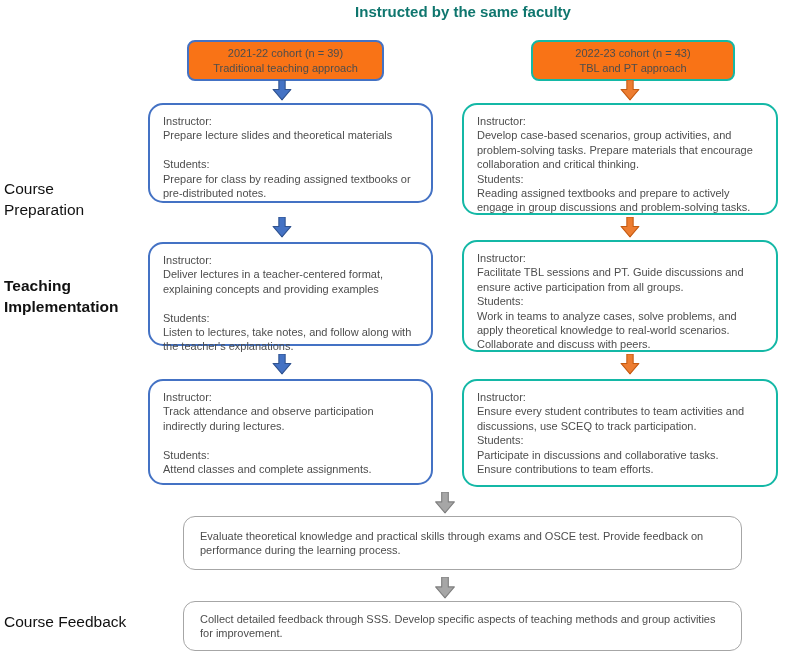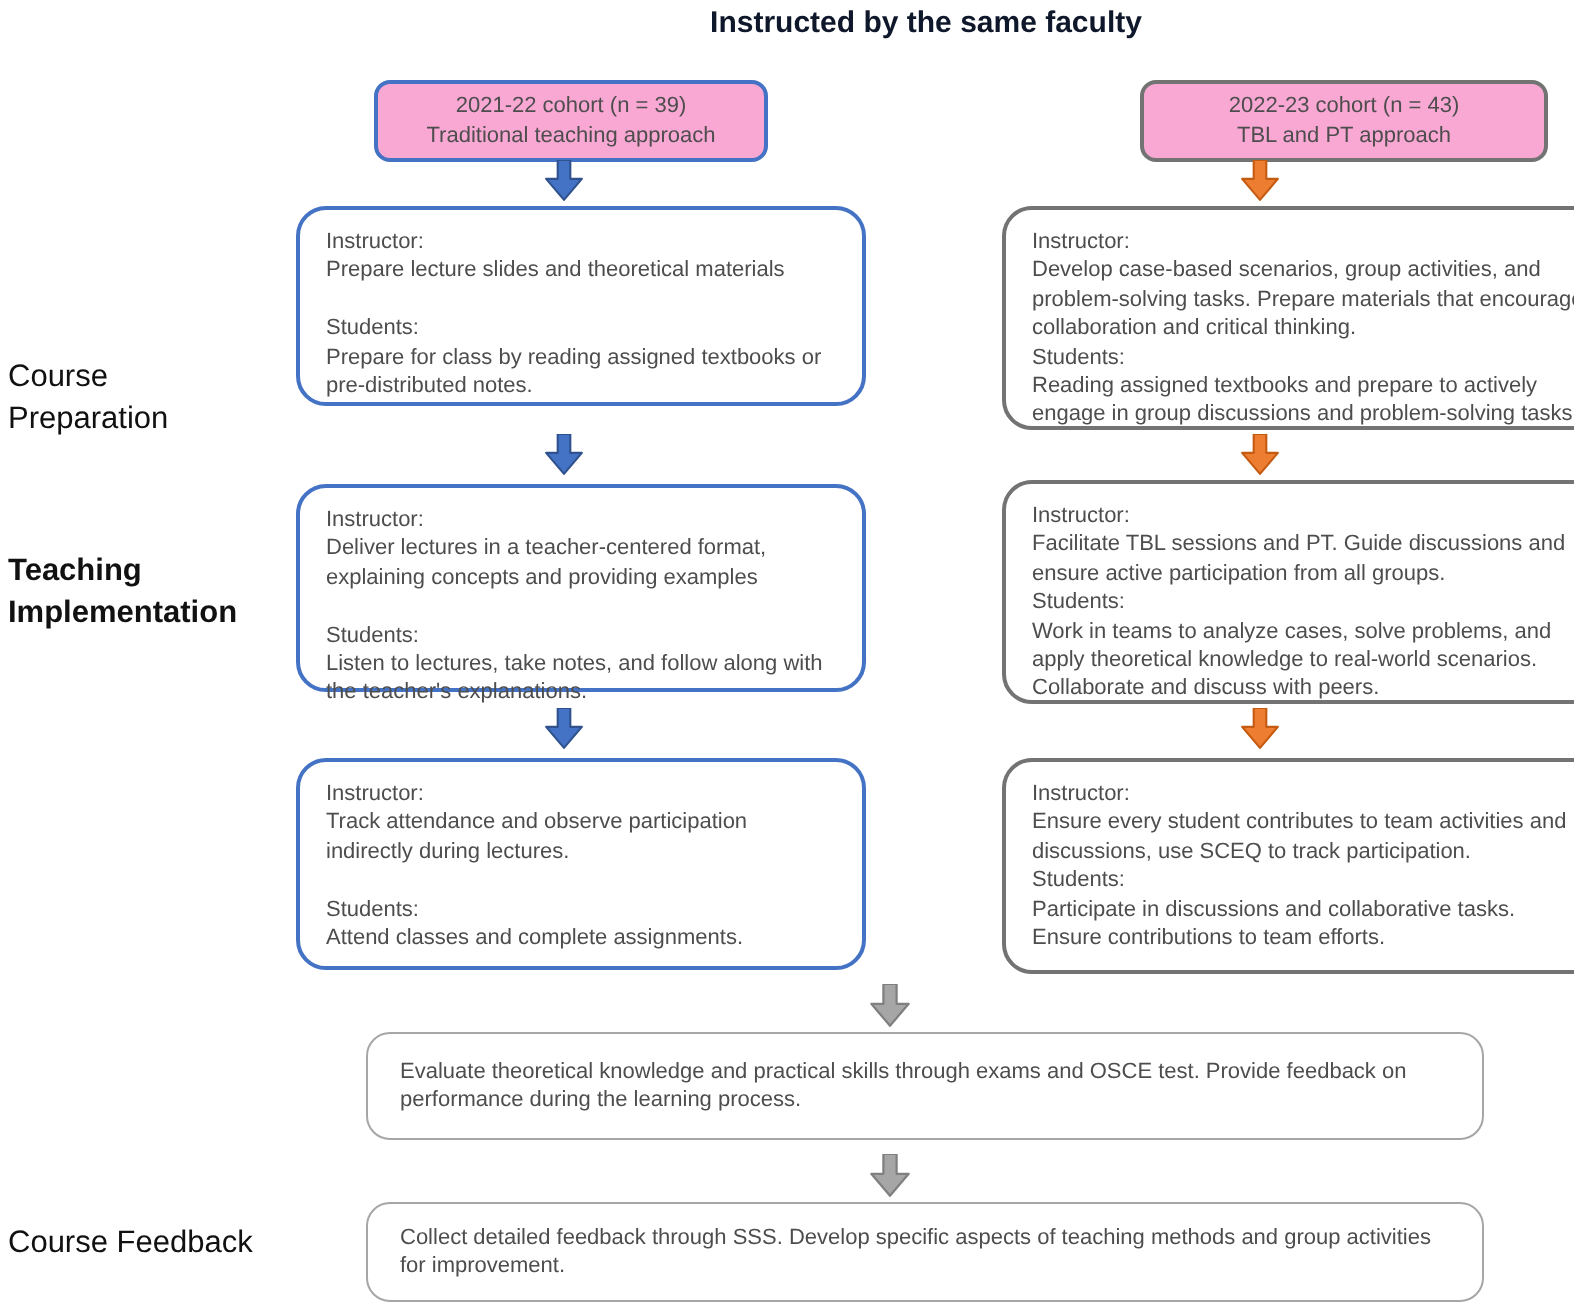--- a/index.html
+++ b/index.html
@@ -10,45 +10,45 @@
     background: #ffffff;
     font-family: "Liberation Sans", sans-serif;
     overflow: hidden;
   }
   .abs { position: absolute; }
   .title {
     top: 3px; left: 148px; width: 630px;
     text-align: center;
     font-size: 15px;
     font-weight: bold;
-    color: #0f172a;
+    color: #0f766e;
   }
   .pre { white-space: pre-line; }
   .hbox {
     border-radius: 8px;
-    background: #f9a8d4;
+    background: #f97316;
     display: flex;
     align-items: center;
     justify-content: center;
     text-align: center;
     font-size: 11px;
     line-height: 1.35;
     color: #4d4d4d;
   }
   .sbox {
     border-radius: 15px;
     background: #ffffff;
     box-sizing: border-box;
     font-size: 11px;
     line-height: 1.31;
     color: #4d4d4d;
     padding: 9px 13px;
   }
   .blue   { border: 2px solid #4472C4; }
-  .orange { border: 2px solid #737373; margin-left: 39px; }
+  .orange { border: 2px solid #14b8a6; }
   .gray   { border: 1.5px solid #A6A6A6; border-radius: 12px; }
   .gray.sbox { display: flex; align-items: center; padding: 6px 16px; }
   .stage-label {
     left: 4px;
     font-size: 15.5px;
     line-height: 1.33;
     color: #111111;
     width: 160px;
   }
   .arrow { display: block; }

